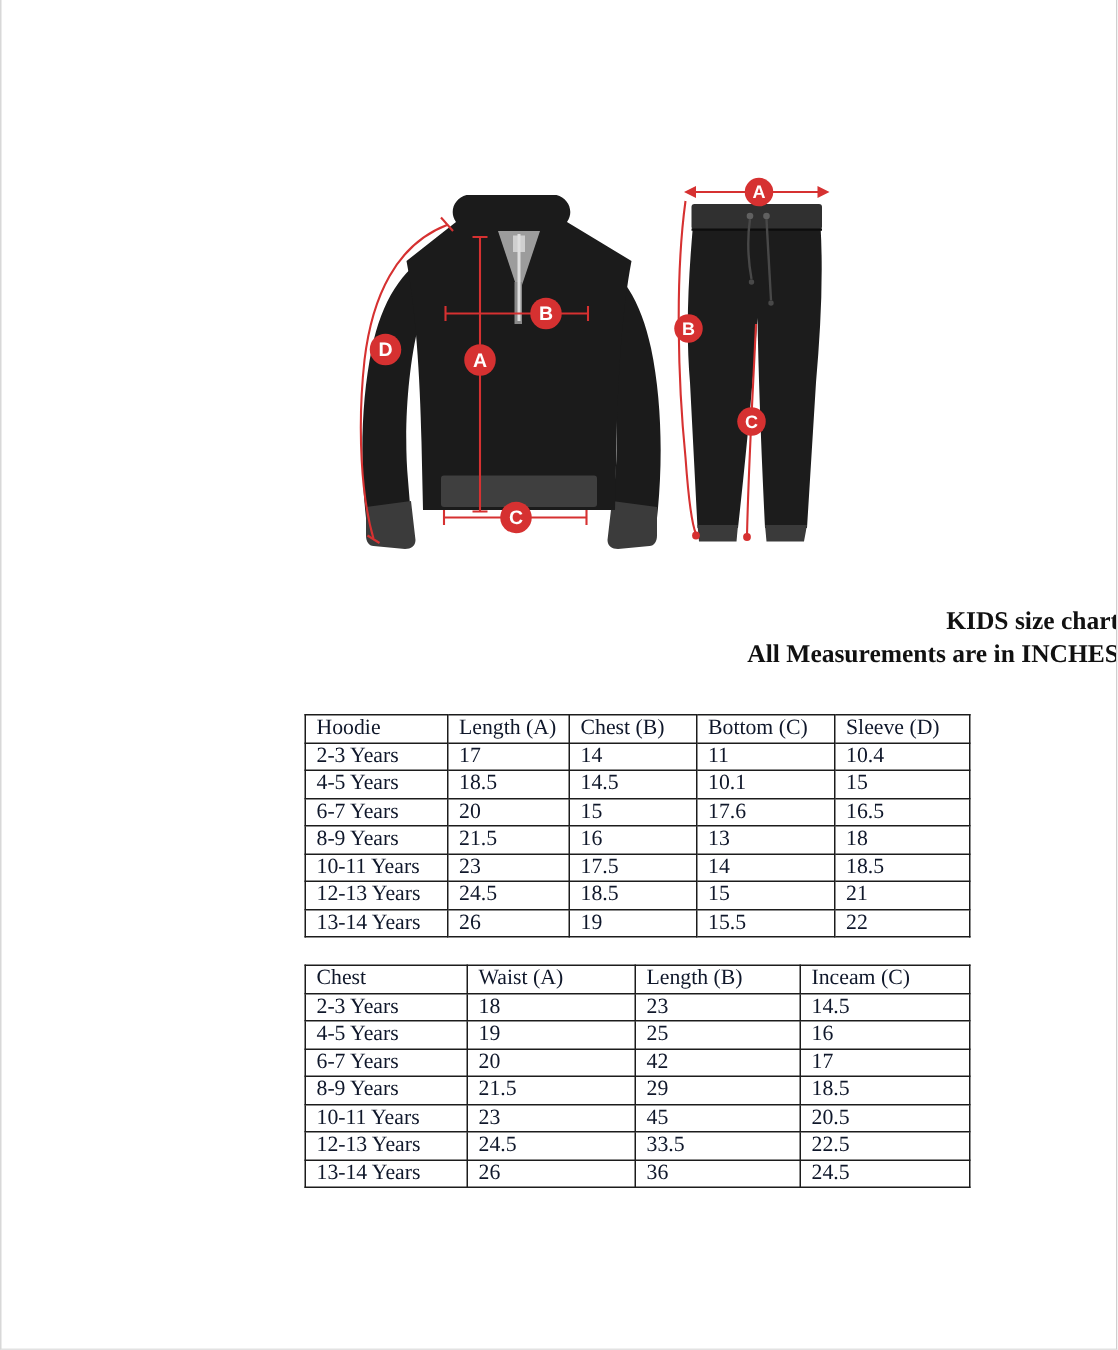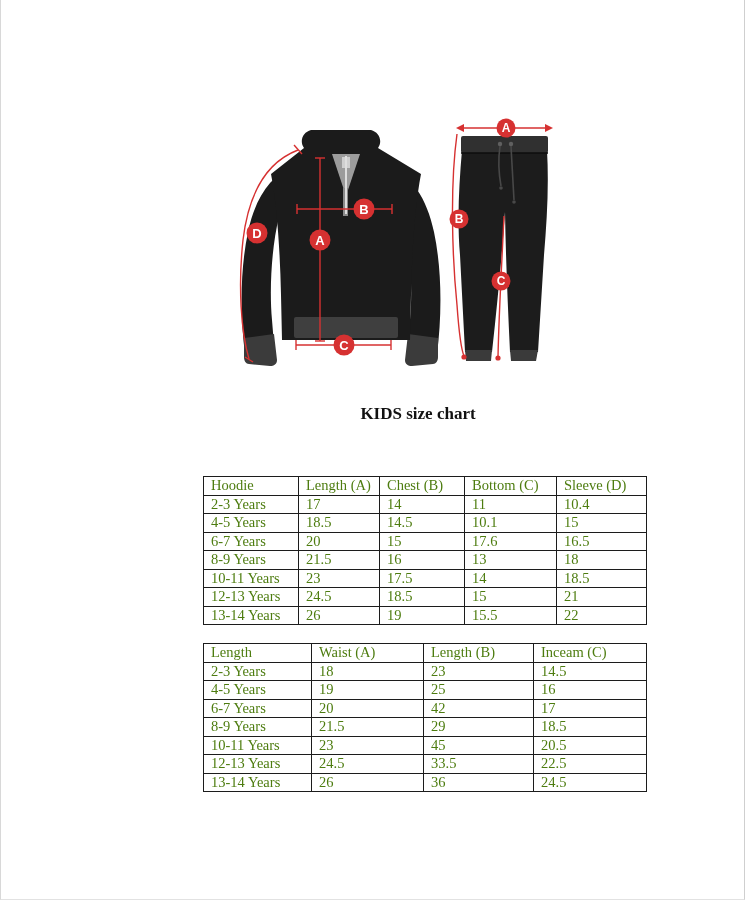--- a/index.html
+++ b/index.html
@@ -16,30 +16,30 @@
   }
   #diagram-svg{position:absolute;left:193px;top:108px;width:382px;height:277px;}
   .red-line{stroke:#d63131;stroke-width:1.4;fill:none;}
   .red-fill{fill:#d63131;}
   .marker-letter{
     font-family:"Liberation Sans", sans-serif;
     font-weight:bold;fill:#ffffff;
   }
   #title-block{
     position:absolute;left:89px;top:403px;width:656px;
-    text-align:center;color:#111;
+    text-align:right;color:#111;
     font-size:17px;font-weight:600;line-height:22px;
     font-family:"Liberation Serif", serif;
   }
   .size-table{
     position:absolute;
     border-collapse:collapse;table-layout:fixed;
     width:443px;
     font-family:"Liberation Serif", serif;
-    font-size:14.5px;color:#4d7c0f;
+    font-size:14.5px;color:#0f172a;
   }
   .size-table th,.size-table td{
     border:1.5px solid #1c1c1c;
     font-weight:normal;text-align:left;
     height:16.5px;
     padding:0 2px 1px 7px;
     white-space:nowrap;overflow:hidden;
     line-height:16px;
   }
   #hoodie-table{left:202px;top:476px;}
@@ -121,20 +121,21 @@
       <text class="marker-letter" x="505" y="132" font-size="12" text-anchor="middle">A</text>
       <circle class="red-fill" cx="458" cy="219" r="9.5"></circle>
       <text class="marker-letter" x="458" y="223" font-size="12" text-anchor="middle">B</text>
       <circle class="red-fill" cx="500" cy="281" r="9.5"></circle>
       <text class="marker-letter" x="500" y="285" font-size="12" text-anchor="middle">C</text>
     </g>
   </svg>
 
   <div id="title-block">
     <div>KIDS size chart</div>
+    <div>All Measurements are in INCHES</div>
   </div>
 
   <table id="hoodie-table" class="size-table">
       <colgroup>
         <col style="width: 95px;">
         <col style="width: 81px;">
         <col style="width: 85px;">
         <col style="width: 92px;">
         <col style="width: 90px;">
       </colgroup>
@@ -202,21 +203,21 @@
 
   <table id="bottom-table" class="size-table">
       <colgroup>
         <col style="width: 108px;">
         <col style="width: 112px;">
         <col style="width: 110px;">
         <col style="width: 113px;">
       </colgroup>
       <thead>
         <tr>
-          <th>Length</th>
+          <th>Chest</th>
           <th>Waist (A)</th>
           <th>Length (B)</th>
           <th>Inceam (C)</th>
         </tr>
       </thead>
       <tbody>
         <tr>
           <td>2-3 Years</td>
           <td>18</td>
           <td>23</td>

